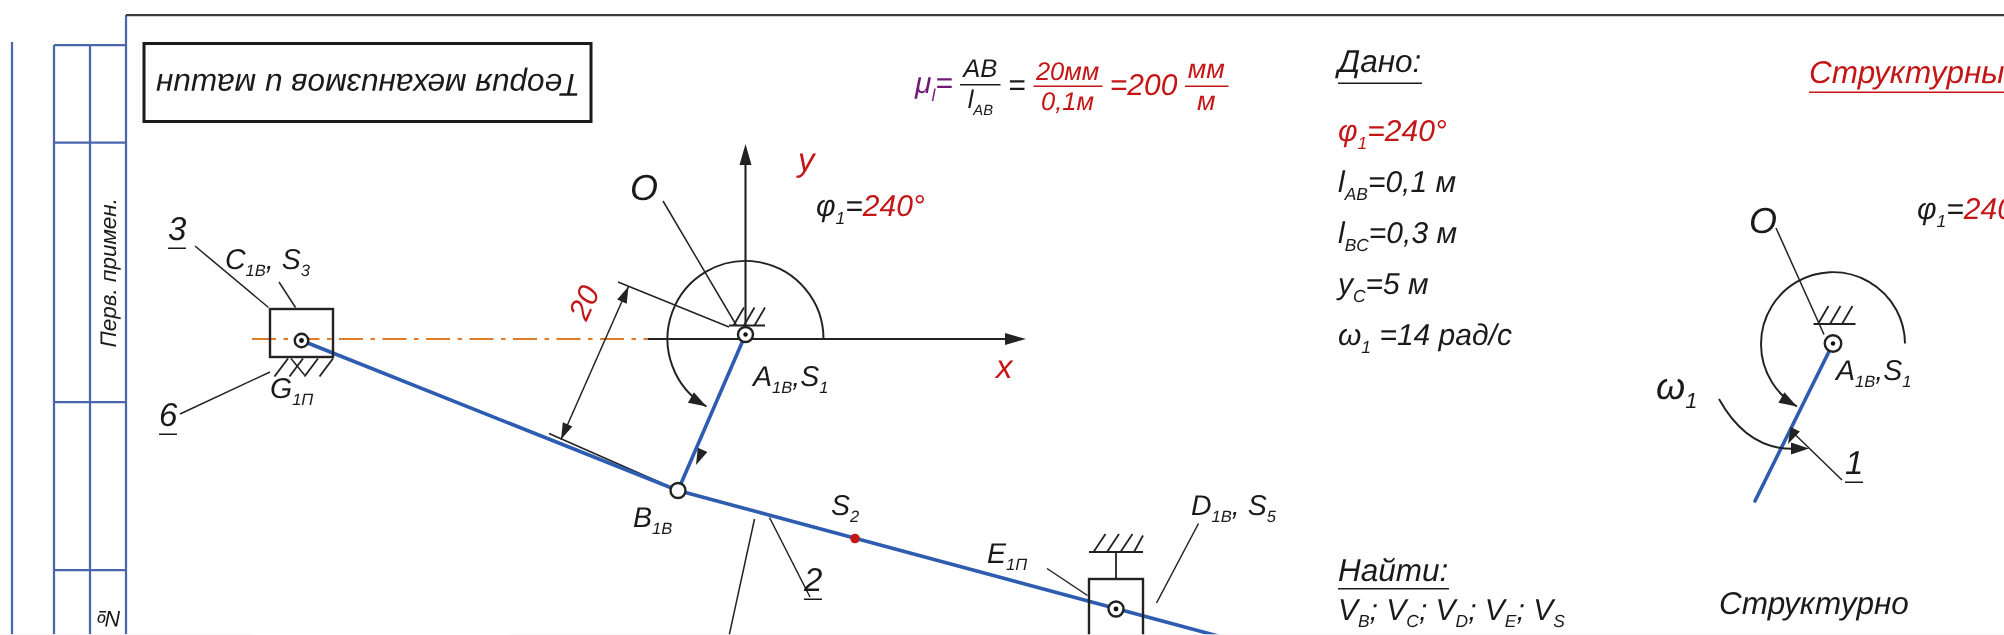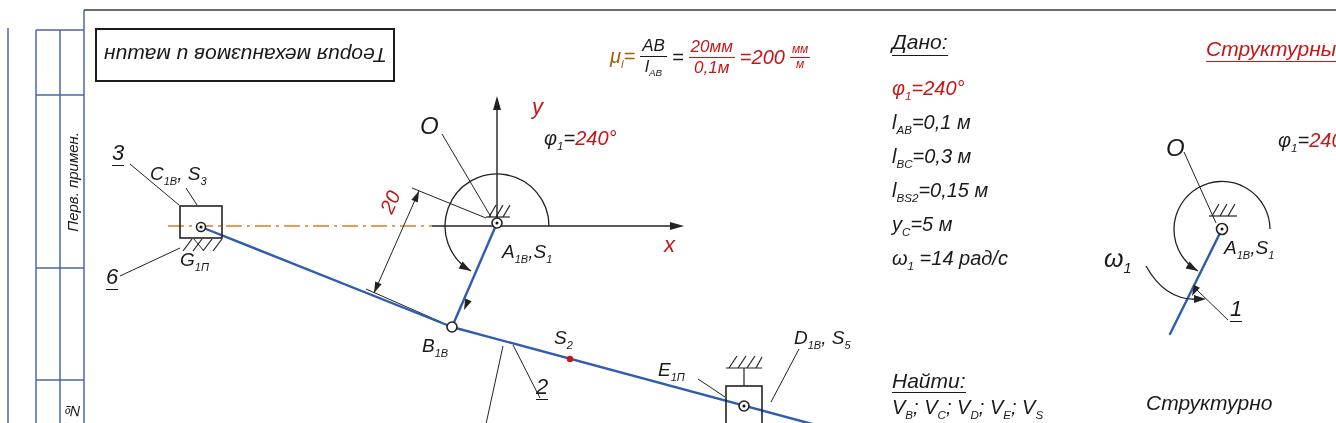--- a/index.html
+++ b/index.html
@@ -3,31 +3,31 @@
 <meta charset="utf-8">
 <style>
   html,body{margin:0;padding:0;background:#f2f2f2;}
   .page{position:relative;width:1336px;height:423px;background:#ffffff;overflow:hidden;
         font-family:"Liberation Sans",sans-serif;font-style:italic;color:#1a1a1a;}
   svg{position:absolute;left:0;top:0;}
   .lbl{position:absolute;white-space:nowrap;line-height:1;}
   sub{font-size:0.58em;}.fs19{font-size:19px}.fs20{font-size:20px}.fs21{font-size:21px}
   .fs22{font-size:22px}.fs24{font-size:24px}.fs25{font-size:25px}
   .red{color:#c41616}
-  .blue{color:#a16207}
+  .blue{color:#701a75}
   .u{border-bottom:1.6px solid currentColor;padding-bottom:1px;display:inline-block}
   .stamp{position:absolute;left:95px;top:28px;width:296px;height:50px;border:2px solid #1b1b1b;
          display:flex;align-items:center;justify-content:center}
   .stamp span{transform:rotate(180deg);font-size:21px;white-space:nowrap}
   .vertbox{position:absolute;display:flex;align-items:center;justify-content:center}
   .vertbox span{writing-mode:vertical-rl;transform:rotate(180deg);font-size:15px;white-space:nowrap}
   .formula{position:absolute;left:610px;top:36px;display:flex;align-items:center;gap:5px;font-size:20px}
   .frac{display:inline-flex;flex-direction:column;align-items:center;font-size:17px;line-height:1.15}
   .frac .num{border-bottom:1.5px solid currentColor;padding:0 2px}
-  .unitfrac{font-size:12px;line-height:1.1}
+  .unitfrac{font-size:18px;line-height:1.1}
   .given{position:absolute;left:892px;top:30px;font-size:20px}
   .given-item{height:34px;line-height:34px}
   .d20{transform:rotate(-66deg)}
 </style>
 </head>
 <body>
 
 <div class="page">
 
   <svg width="1336" height="423" viewBox="0 0 1336 423">
@@ -170,21 +170,20 @@
       <span class="num">мм</span>
       <span class="den">м</span>
     </span>
   </div>
 
   <div class="given">
     <div class="u fs21" style="margin-bottom:15px">Дано:</div>
     <div class="given-item red"><span>φ</span><sub>1</sub><span>=240°</span></div>
     <div class="given-item"><span>l</span><sub>AB</sub><span>=0,1 м</span></div>
     <div class="given-item"><span>l</span><sub>BC</sub><span>=0,3 м</span></div>
-    <div class="given-item"><span>l</span><sub>BS2</sub><span>=0,15 м</span></div>
     <div class="given-item"><span>y</span><sub>C</sub><span>=5 м</span></div>
     <div class="given-item"><span>ω</span><sub>1</sub><span> =14 рад/с</span></div>
   </div>
   <div class="lbl fs21" style="left:892px;top:370px">
     <span class="u">Найти:</span>
   </div>
   <div class="lbl fs20" style="left:892px;top:397px">
     <span>V</span><sub>B</sub><span>; </span><span>V</span><sub>C</sub><span>; </span><span>V</span><sub>D</sub><span>; </span><span>V</span><sub>E</sub><span>; </span><span>V</span><sub>S</sub>
   </div>
 

